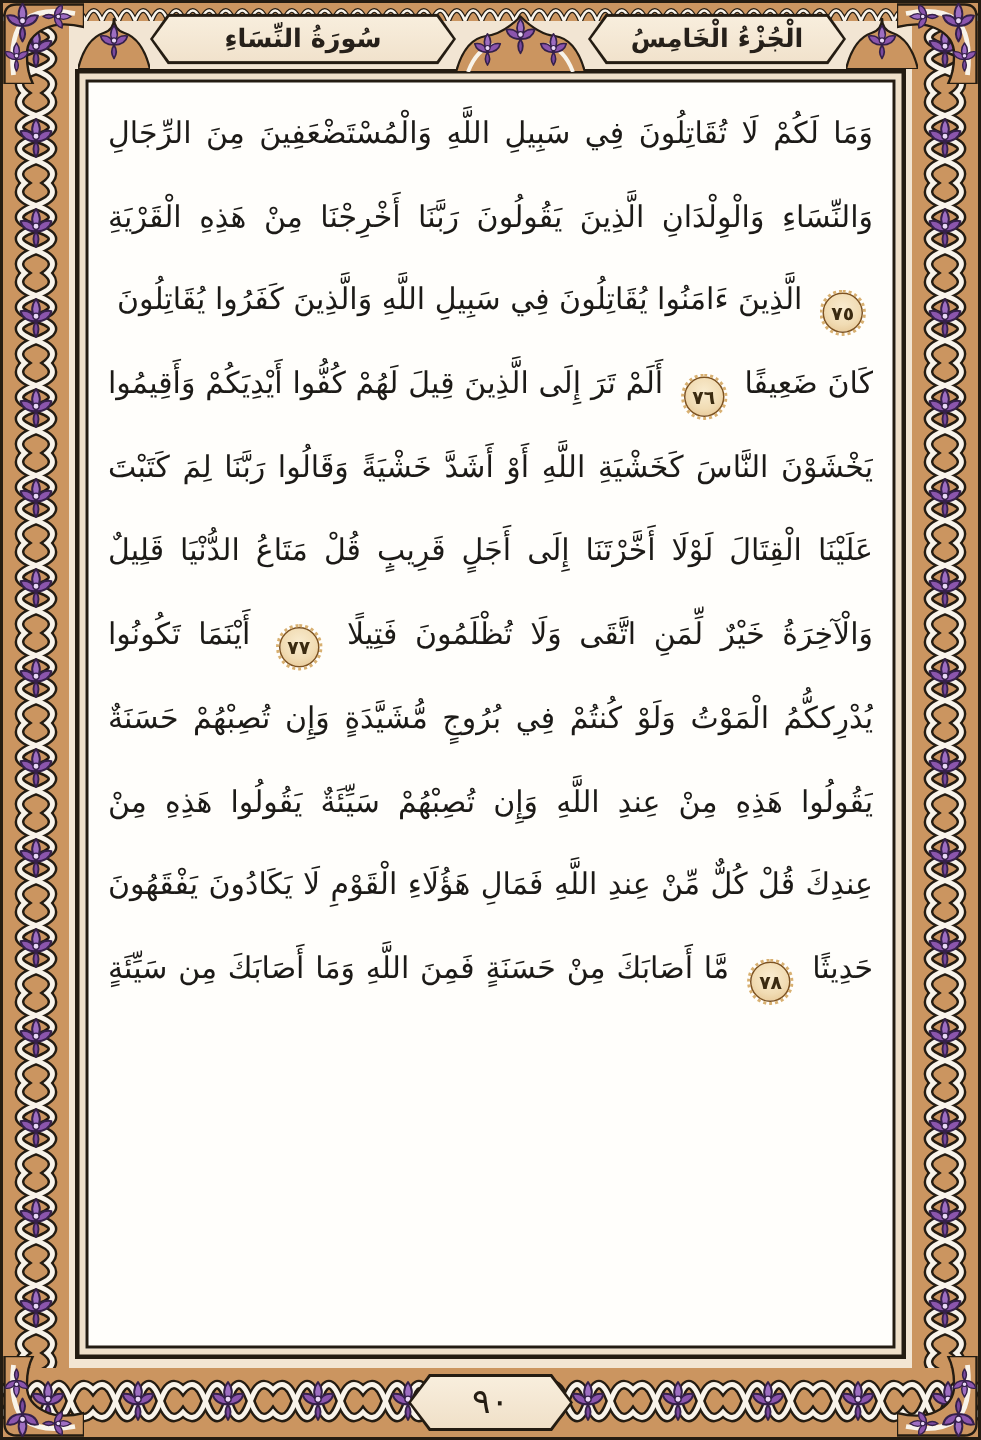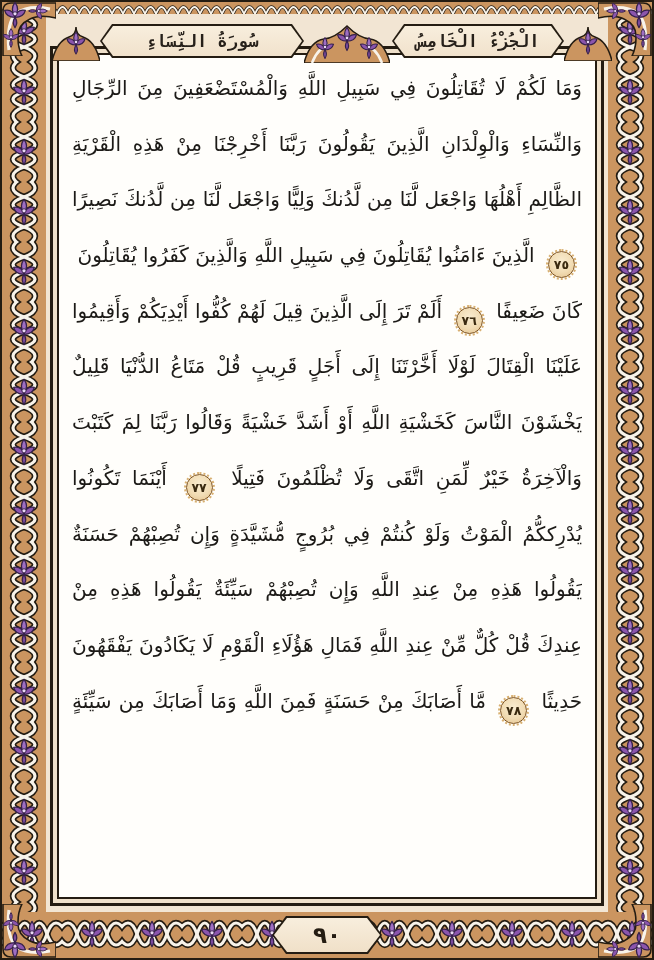--- a/index.html
+++ b/index.html
@@ -16,21 +16,21 @@
   .band-right{right:2px;top:2px;width:44px;height:956px;}
   .band-bottom{left:2px;bottom:2px;width:650px;height:46px;}
   .band-topedge{left:2px;top:2px;width:650px;height:12px;}
   .corner{position:absolute;width:54px;height:54px;z-index:8;}
   .corner-tl{top:2px;left:2px;}
   .corner-tr{top:2px;right:2px;}
   .corner-bl{bottom:2px;left:2px;}
   .corner-br{bottom:2px;right:2px;}
 
   
-  .header{position:absolute;top:21px;left:52px;width:550px;height:40px;z-index:6;font-family:Liberation Mono, monospace;}
+  .header{position:absolute;top:6px;left:52px;width:550px;height:40px;z-index:6;}
   .cartouche{position:absolute;top:3px;height:34px;
     clip-path:polygon(12px 0,calc(100% - 12px) 0,100% 50%,calc(100% - 12px) 100%,12px 100%,0 50%);
     background:#241c12;padding:2px;box-sizing:border-box;}
   .cartouche-inner{width:100%;height:100%;
     clip-path:polygon(11px 0,calc(100% - 11px) 0,100% 50%,calc(100% - 11px) 100%,11px 100%,0 50%);
     background:linear-gradient(#f8eedd,#f1e2cc);
     display:flex;align-items:center;justify-content:center;}
   .cartouche-text{font-size:17px;font-weight:bold;color:#26201a;letter-spacing:.5px;white-space:nowrap;}
   .surah-cartouche{left:48px;width:204px;}
   .juz-cartouche{left:340px;width:172px;text-align:right;}
@@ -58,21 +58,21 @@
 
   
   .pagenum-cartouche{position:absolute;left:50%;transform:translateX(-50%);bottom:6px;
     width:110px;height:38px;z-index:9;
     clip-path:polygon(14px 0,calc(100% - 14px) 0,100% 50%,calc(100% - 14px) 100%,14px 100%,0 50%);
     background:#241c12;padding:2px;box-sizing:border-box;}
   .pagenum-inner{width:100%;height:100%;
     clip-path:polygon(13px 0,calc(100% - 13px) 0,100% 50%,calc(100% - 13px) 100%,13px 100%,0 50%);
     background:linear-gradient(#f8eedd,#f0e0c8);
     display:flex;align-items:center;justify-content:center;}
-  .pagenum-text{font-size:23px;font-weight:bold;color:#241c12;}
+  .pagenum-text{font-size:23px;font-weight:normal;color:#241c12;}
 
   .defs-svg{position:absolute;width:0;height:0;}
 </style>
 </head>
 <body>
 
 <svg class="defs-svg" aria-hidden="true">
   <defs>
     <g id="flw">
       <g stroke="#35204a" stroke-width="1.1" stroke-linejoin="round">
@@ -182,25 +182,24 @@
 
     <svg class="orn orn-right-mini" width="48" height="40">
         <use href="#clusterS"></use>
       </svg>
   </div>
 
   <main class="text-frame">
     <div class="text-inner" id="lines">
         <div class="quran-line"><span class="ayah-text">وَمَا لَكُمْ لَا تُقَاتِلُونَ فِي سَبِيلِ اللَّهِ وَالْمُسْتَضْعَفِينَ مِنَ الرِّجَالِ</span> </div>
         <div class="quran-line"><span class="ayah-text">وَالنِّسَاءِ وَالْوِلْدَانِ الَّذِينَ يَقُولُونَ رَبَّنَا أَخْرِجْنَا مِنْ هَذِهِ الْقَرْيَةِ</span> </div>
-        <div class="quran-line"><span class="ayah-text">الظَّالِمِ أَهْلُهَا وَاجْعَل لَّنَا مِن لَّدُنكَ وَلِيًّا وَاجْعَل لَّنَا مِن لَّدُنكَ نَصِيرًا</span> </div>
         <div class="quran-line"><span class="verse-marker">٧٥</span> <span class="ayah-text">الَّذِينَ ءَامَنُوا يُقَاتِلُونَ فِي سَبِيلِ اللَّهِ وَالَّذِينَ كَفَرُوا يُقَاتِلُونَ فِي</span> </div>
         <div class="quran-line"><span class="ayah-text">كَانَ ضَعِيفًا</span> <span class="verse-marker">٧٦</span> <span class="ayah-text">أَلَمْ تَرَ إِلَى الَّذِينَ قِيلَ لَهُمْ كُفُّوا أَيْدِيَكُمْ وَأَقِيمُوا</span> </div>
+        <div class="quran-line"><span class="ayah-text">يَخْشَوْنَ النَّاسَ كَخَشْيَةِ اللَّهِ أَوْ أَشَدَّ خَشْيَةً وَقَالُوا رَبَّنَا لِمَ كَتَبْتَ</span> </div>
         <div class="quran-line"><span class="ayah-text">عَلَيْنَا الْقِتَالَ لَوْلَا أَخَّرْتَنَا إِلَى أَجَلٍ قَرِيبٍ قُلْ مَتَاعُ الدُّنْيَا قَلِيلٌ</span> </div>
-        <div class="quran-line"><span class="ayah-text">يَخْشَوْنَ النَّاسَ كَخَشْيَةِ اللَّهِ أَوْ أَشَدَّ خَشْيَةً وَقَالُوا رَبَّنَا لِمَ كَتَبْتَ</span> </div>
         <div class="quran-line"><span class="ayah-text">وَالْآخِرَةُ خَيْرٌ لِّمَنِ اتَّقَى وَلَا تُظْلَمُونَ فَتِيلًا</span> <span class="verse-marker">٧٧</span> <span class="ayah-text">أَيْنَمَا تَكُونُوا</span> </div>
         <div class="quran-line"><span class="ayah-text">يُدْرِككُّمُ الْمَوْتُ وَلَوْ كُنتُمْ فِي بُرُوجٍ مُّشَيَّدَةٍ وَإِن تُصِبْهُمْ حَسَنَةٌ</span> </div>
         <div class="quran-line"><span class="ayah-text">يَقُولُوا هَذِهِ مِنْ عِندِ اللَّهِ وَإِن تُصِبْهُمْ سَيِّئَةٌ يَقُولُوا هَذِهِ مِنْ</span> </div>
         <div class="quran-line"><span class="ayah-text">عِندِكَ قُلْ كُلٌّ مِّنْ عِندِ اللَّهِ فَمَالِ هَؤُلَاءِ الْقَوْمِ لَا يَكَادُونَ يَفْقَهُونَ</span> </div>
         <div class="quran-line"><span class="ayah-text">حَدِيثًا</span> <span class="verse-marker">٧٨</span> <span class="ayah-text">مَّا أَصَابَكَ مِنْ حَسَنَةٍ فَمِنَ اللَّهِ وَمَا أَصَابَكَ مِن سَيِّئَةٍ</span> </div>
       </div>
   </main>
 
   <div class="pagenum-cartouche">
     <div class="pagenum-inner">

